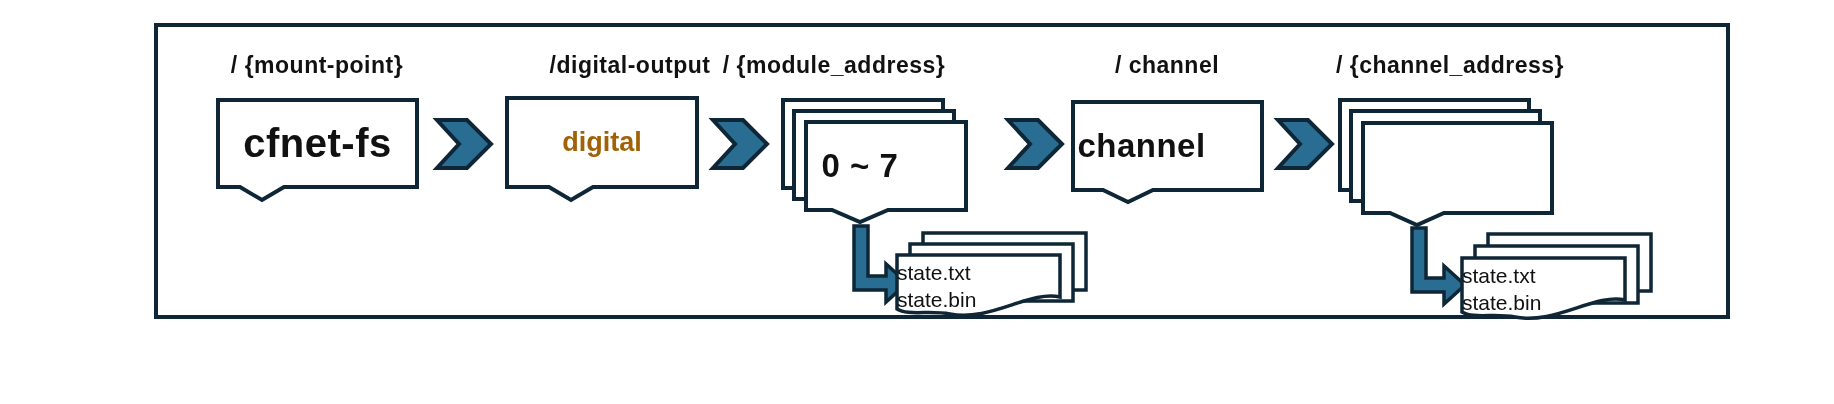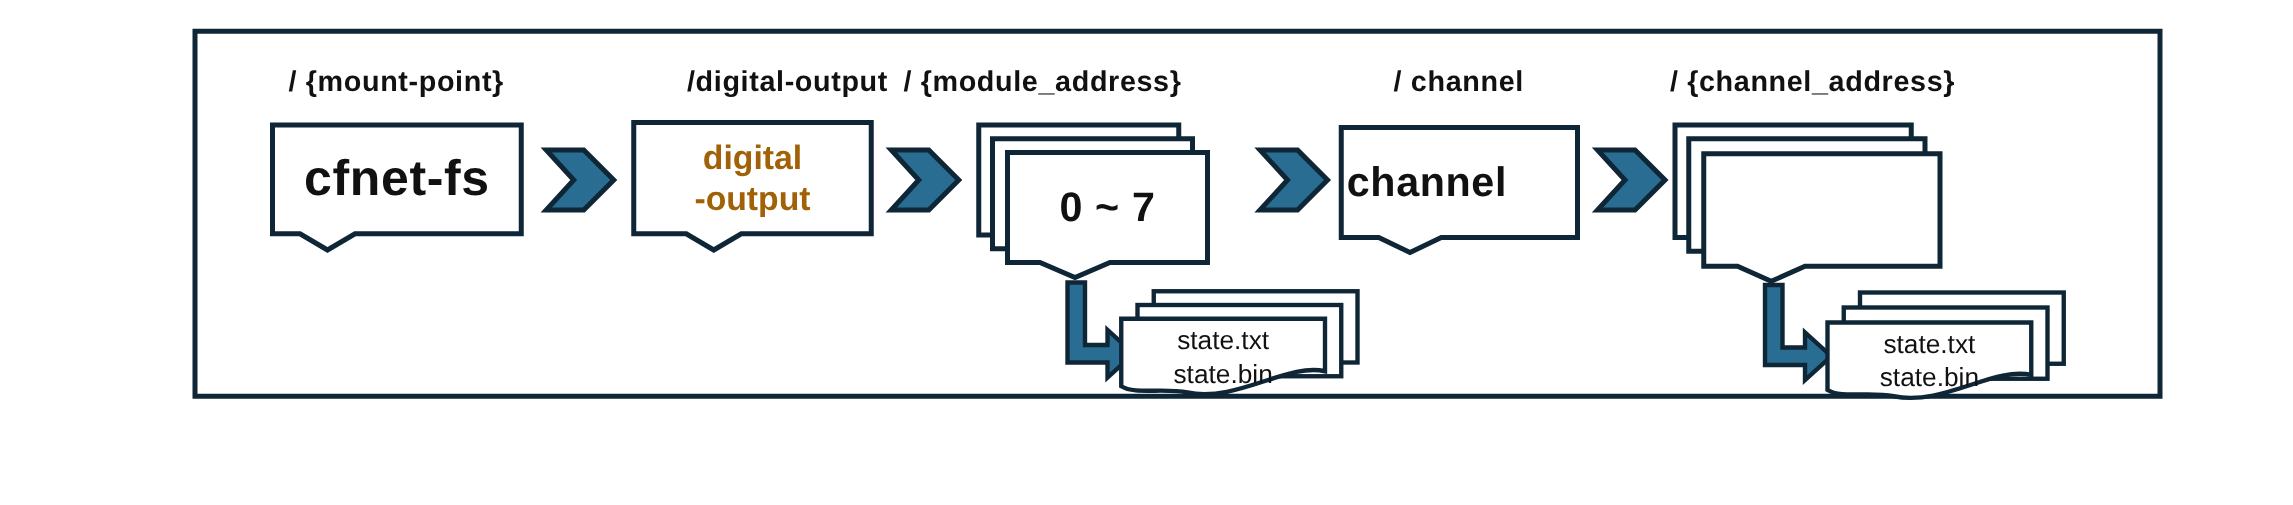--- a/index.html
+++ b/index.html
@@ -30,21 +30,21 @@
     flex-direction:column;
     font-weight:bold;
     color:#111111;
     text-align:center;
     pointer-events:none;
   }
   .boxtext.big{font-size:33px;letter-spacing:0.5px;}
   .boxtext.red{color:#a16207;font-size:27px;line-height:33px;}
   .filetext{
     position:absolute;
-    text-align:center;
+    text-align:left;
     font-size:21px;
     line-height:27px;
     color:#111111;
   }
 </style>
 </head>
 <body>
 
 <div class="canvas">
 
@@ -98,24 +98,23 @@
   <div class="plabel" style="left:317px;">/ {mount-point}</div>
   <div class="plabel" style="left:602px;margin-left:28px;">/digital-output</div>
   <div class="plabel" style="left:834px;">/ {module_address}</div>
   <div class="plabel" style="left:1167px;">/ channel</div>
   <div class="plabel" style="left:1450px;">/ {channel_address}</div>
 
   <div class="boxtext big" style="left:218px;top:100px;width:199px;height:87px;font-size:40px;">cfnet-fs</div>
 
   <div class="boxtext red" style="left:507px;top:98px;width:190px;height:89px;">
     <span>digital</span>
-    <span>-output</span>
   </div>
 
-  <div class="boxtext big" style="left:806px;top:122px;width:160px;height:88px;">0 ~ 7</div>
+  <div class="boxtext big" style="left:780px;top:122px;width:160px;height:88px;">0 ~ 7</div>
 
   <div class="boxtext big" style="left:1047px;top:102px;width:189px;height:88px;">channel</div>
 
 
   <div class="filetext" style="left:897px;top:259px;width:163px;">
     <div>state.txt</div>
     <div>state.bin</div>
   </div>
   <div class="filetext" style="left:1462px;top:262px;width:163px;">
     <div>state.txt</div>

